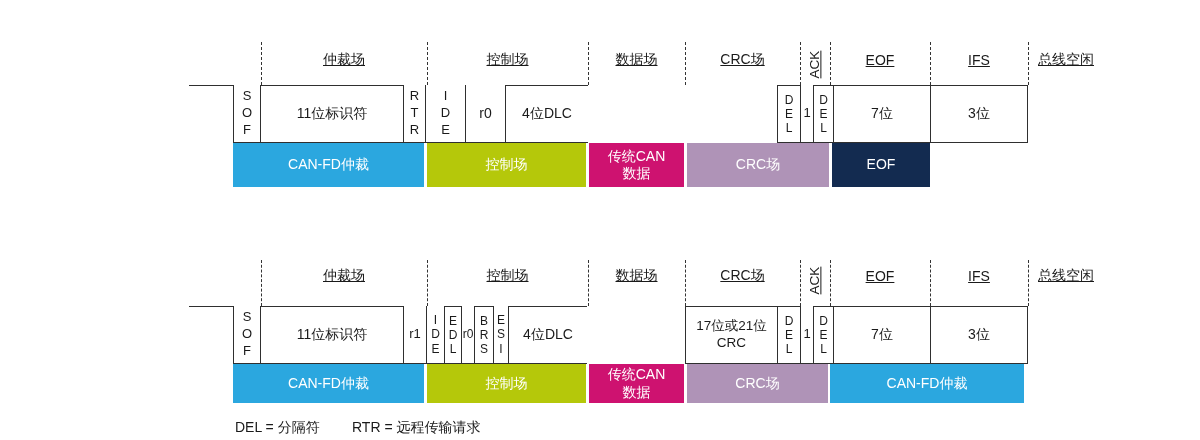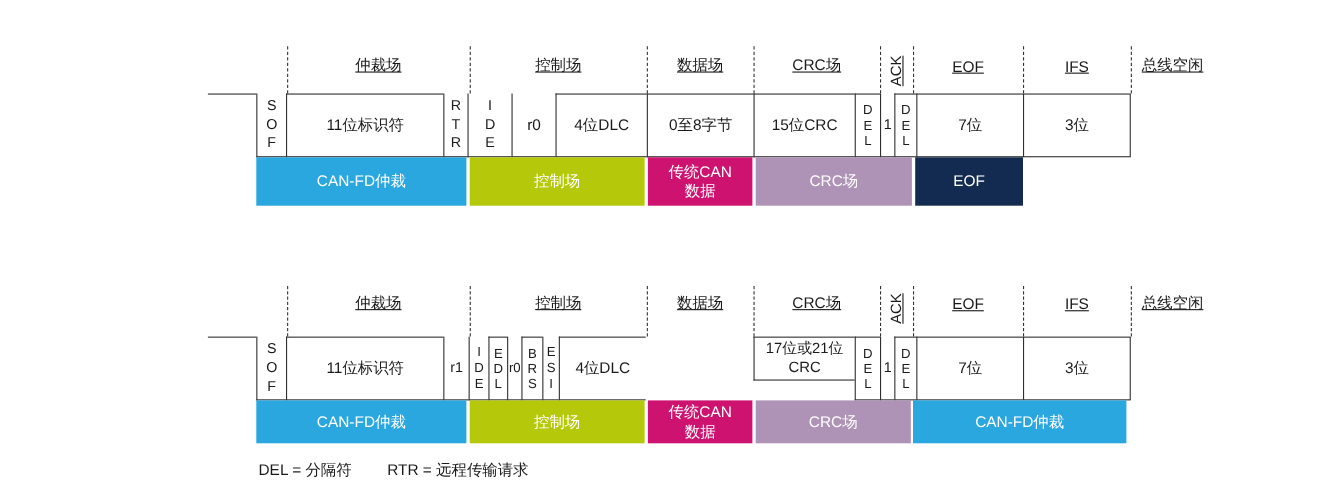--- a/index.html
+++ b/index.html
@@ -66,22 +66,20 @@
 F</div>
   <div class="cell box" style="left:260px; width:143px; top:85px; height:58px;">11位标识符</div>
   <div class="cell vert" style="left:403px; width:22px; top:85px; height:58px;">R
 T
 R</div>
   <div class="cell vert" style="left:425px; width:40px; top:85px; height:58px;">I
 D
 E</div>
   <div class="cell" style="left:465px; width:40px; top:85px; height:58px;">r0</div>
   <div class="cell box" style="left:505px; width:83px; top:85px; height:58px;">4位DLC</div>
-  <div class="cell box" style="left:588px; width:97px; top:85px; height:58px;">0至8字节</div>
-  <div class="cell box" style="left:685px; width:92px; top:85px; height:58px;">15位CRC</div>
   <div class="cell box vert-sm" style="left:777px; width:23px; top:85px; height:58px;">D
 E
 L</div>
   <div class="cell" style="left:800px; width:13px; top:85px; height:58px; font-size:13px;">1</div>
   <div class="cell box vert-sm" style="left:813px; width:20px; top:85px; height:58px;">D
 E
 L</div>
   <div class="cell box" style="left:833px; width:97px; top:85px; height:58px;">7位</div>
   <div class="cell box last" style="left:930px; width:98px; top:85px; height:58px;">3位</div>
 
@@ -126,21 +124,21 @@
 D
 L</div>
   <div class="cell" style="left:461px; width:13px; top:306px; height:58px; font-size:12px;">r0</div>
   <div class="cell box vert-sm" style="left:474px; width:19px; top:306px; height:58px;">B
 R
 S</div>
   <div class="cell vert-sm" style="left:493px; width:15px; top:306px; height:58px;">E
 S
 I</div>
   <div class="cell box" style="left:508px; width:79px; top:306px; height:58px;">4位DLC</div>
-  <div class="cell box" style="left:685px; width:92px; top:306px; height:40px; font-size:13.5px;">17位或21位
+  <div class="cell box" style="left:685px; width:92px; top:306px; height:58px; font-size:13.5px;">17位或21位
 CRC</div>
   <div class="cell box vert-sm" style="left:777px; width:23px; top:306px; height:58px;">D
 E
 L</div>
   <div class="cell" style="left:800px; width:13px; top:306px; height:58px; font-size:13px;">1</div>
   <div class="cell box vert-sm" style="left:813px; width:20px; top:306px; height:58px;">D
 E
 L</div>
   <div class="cell box" style="left:833px; width:97px; top:306px; height:58px;">7位</div>
   <div class="cell box last" style="left:930px; width:98px; top:306px; height:58px;">3位</div>

